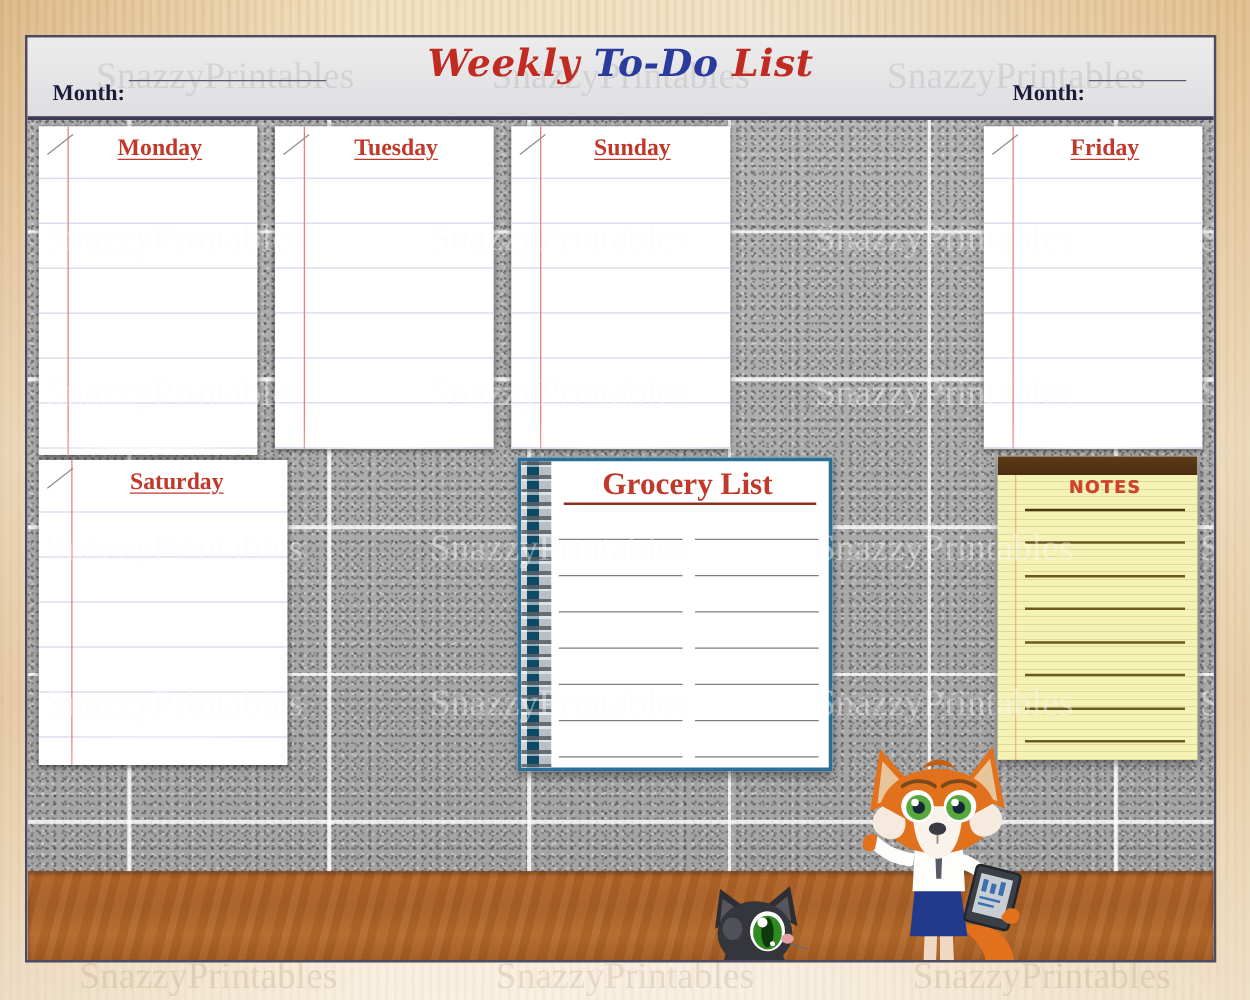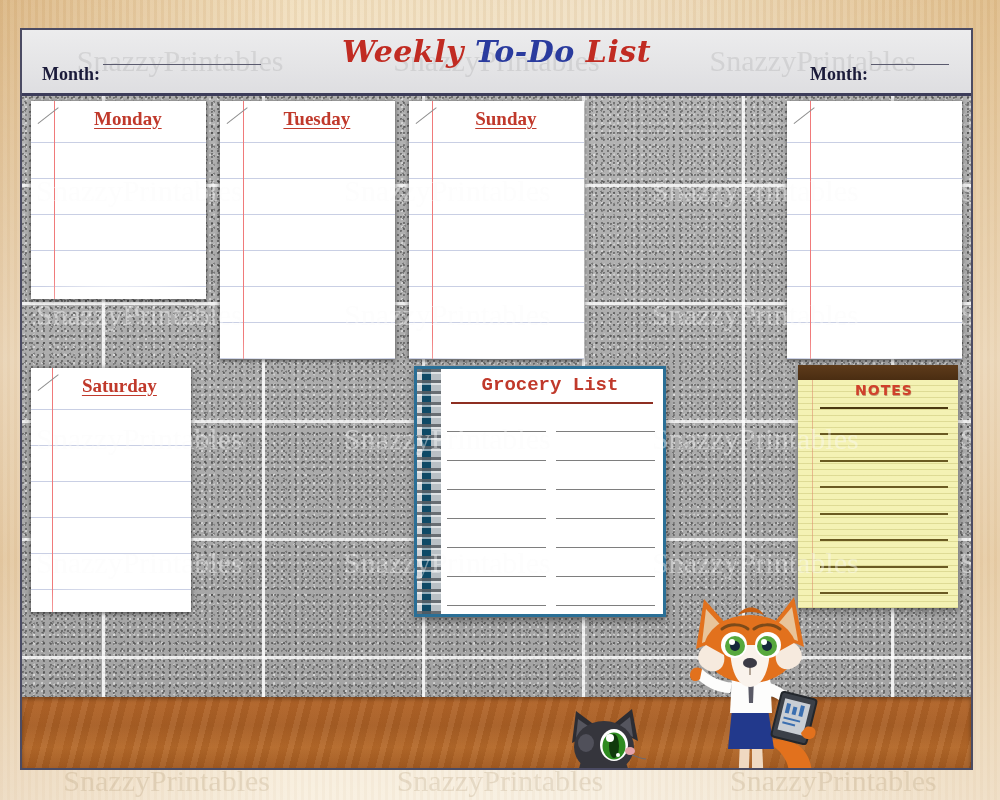--- a/index.html
+++ b/index.html
@@ -224,23 +224,23 @@
   }
   .spiral .coils {
     position: absolute; inset: 0;
     background-image: repeating-linear-gradient(
       180deg, rgba(90,95,100,0.85) 0 3px, rgba(255,255,255,0.55) 3px 5px, transparent 5px 11px);
   }
   .grocery-title {
     position: absolute;
     left: 28px; right: 8px; top: 5px;
     text-align: center;
-    font-family: Liberation Mono, monospace;
+    font-family: Liberation Serif, serif;
     font-weight: bold;
-    font-size: 19px;
+    font-size: 25px;
     color: #c0392b;
   }
   .grocery-rule {
     position: absolute;
     left: 34px; right: 10px; top: 33px;
     border-bottom: 2px solid #8e2f22;
   }
   .grocery-rows {
     position: absolute;
     left: 30px; right: 8px; top: 46px; bottom: 8px;
@@ -347,21 +347,21 @@
     <div class="wm" style="left:14px;  top:326px;">SnazzyPrintables</div>
     <div class="wm" style="left:322px; top:326px;">SnazzyPrintables</div>
     <div class="wm" style="left:630px; top:326px;">SnazzyPrintables</div>
     <div class="wm" style="left:938px; top:326px;">SnazzyPrintables</div>
 
     <div class="wm" style="left:14px;  top:450px;">SnazzyPrintables</div>
     <div class="wm" style="left:322px; top:450px;">SnazzyPrintables</div>
     <div class="wm" style="left:630px; top:450px;">SnazzyPrintables</div>
     <div class="wm" style="left:938px; top:450px;">SnazzyPrintables</div>
 
-    <div class="day-card" id="card-0" style="left:9px;   top:5px; width:175px; height:198px;">
+    <div class="day-card" id="card-0" style="left:9px;   top:5px; width:175px; height:263px;">
       <div class="lines"></div>
       <div class="margin" style="left:13%;"></div>
       <div class="curl"></div>
       <div class="day-name">Monday</div>
       <div class="glow"></div>
     </div>
 
     <div class="day-card" id="card-1" style="left:198px; top:5px; width:175px; height:258px;">
       <div class="lines"></div>
       <div class="margin" style="left:13%;"></div>
@@ -376,24 +376,25 @@
       <div class="curl"></div>
       <div class="day-name">Sunday</div>
       <div class="glow"></div>
     </div>
 
 
     <div class="day-card" id="card-4" style="left:765px; top:5px; width:175px; height:258px;">
       <div class="lines"></div>
       <div class="margin" style="left:13%;"></div>
       <div class="curl"></div>
+      <div class="day-name">Friday</div>
       <div class="glow"></div>
     </div>
 
-    <div class="day-card" id="card-5" style="left:9px;   top:272px; width:160px; height:244px;">
+    <div class="day-card" id="card-5" style="left:9px;   top:272px; width:199px; height:244px;">
       <div class="lines"></div>
       <div class="margin" style="left:13%;"></div>
       <div class="curl"></div>
       <div class="day-name">Saturday</div>
       <div class="glow"></div>
     </div>
 
 
     <div class="grocery" style="left:392px; top:270px;">
       <div class="spiral">

